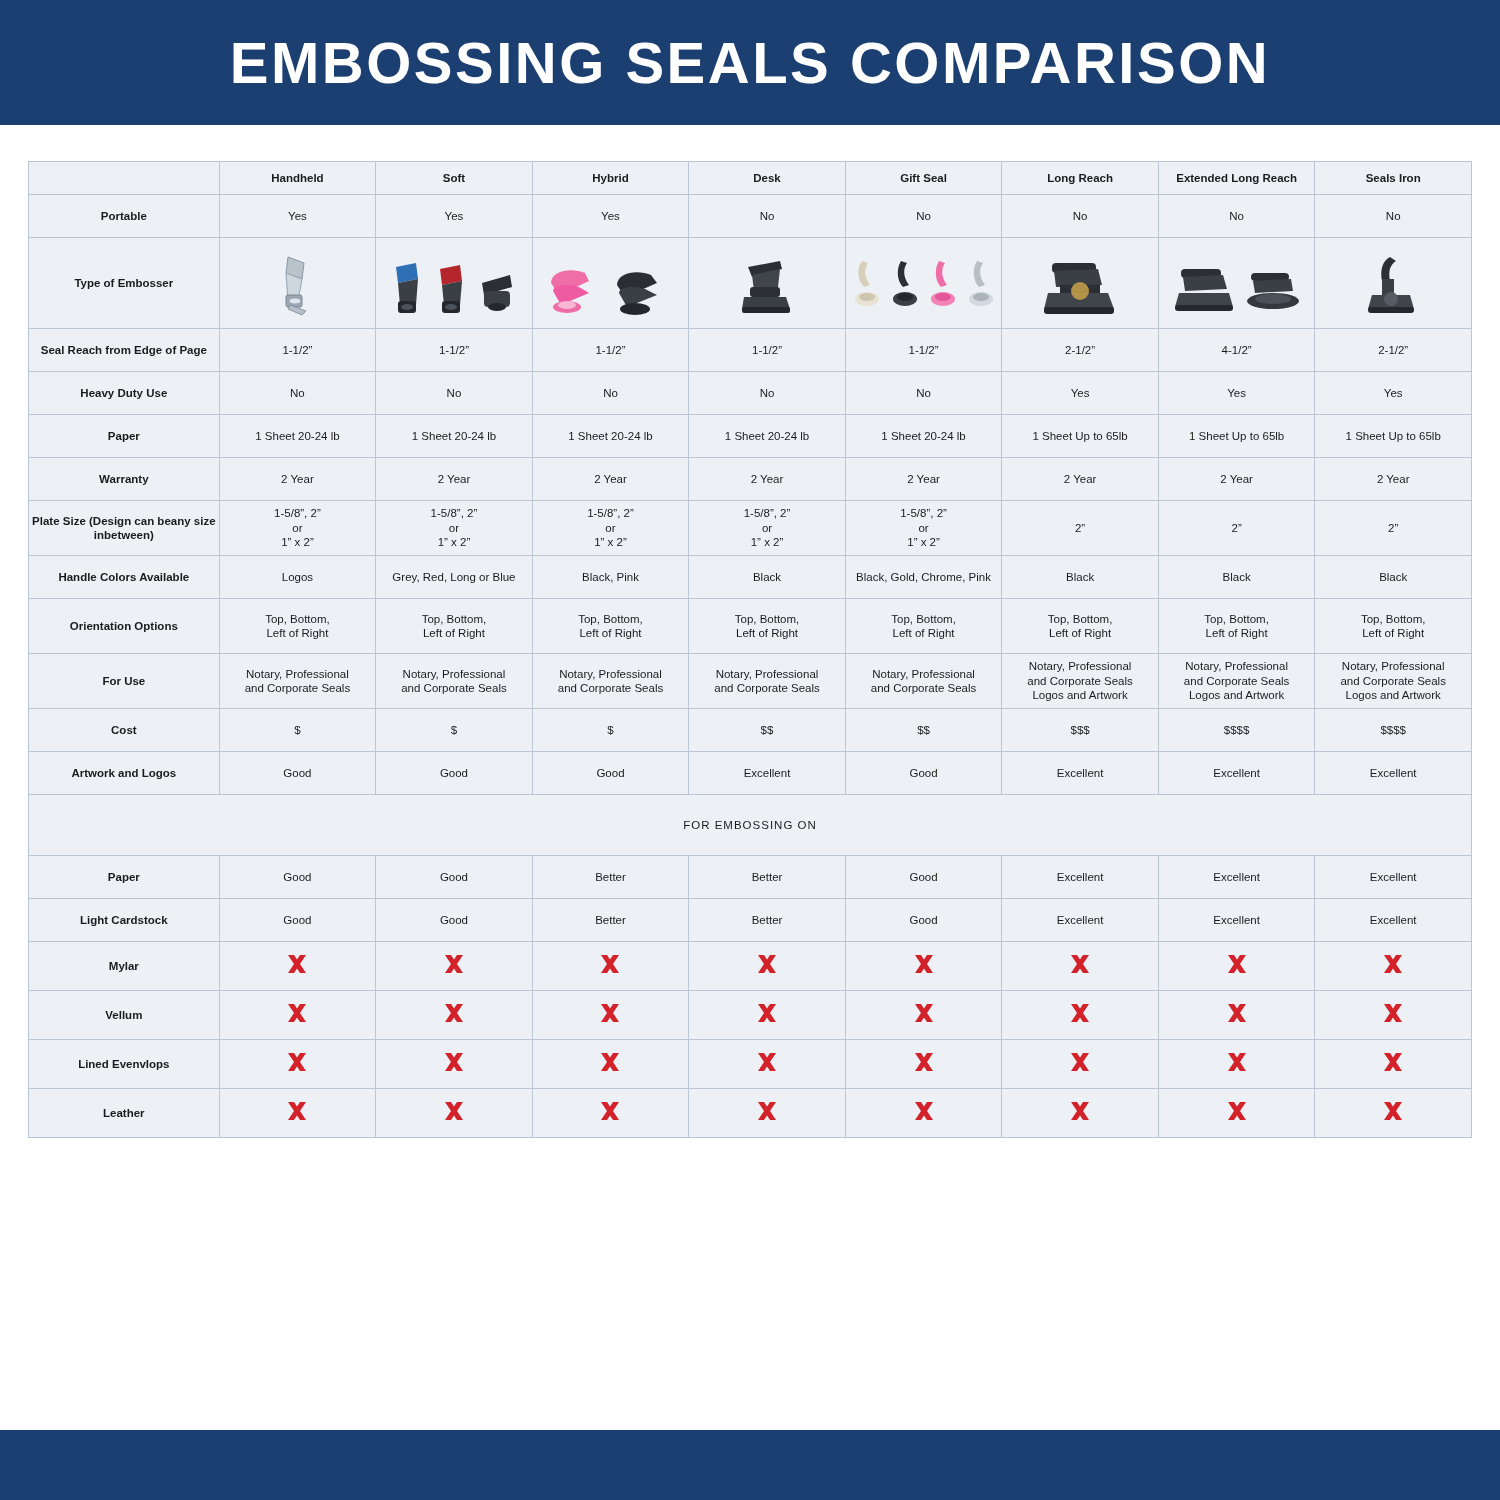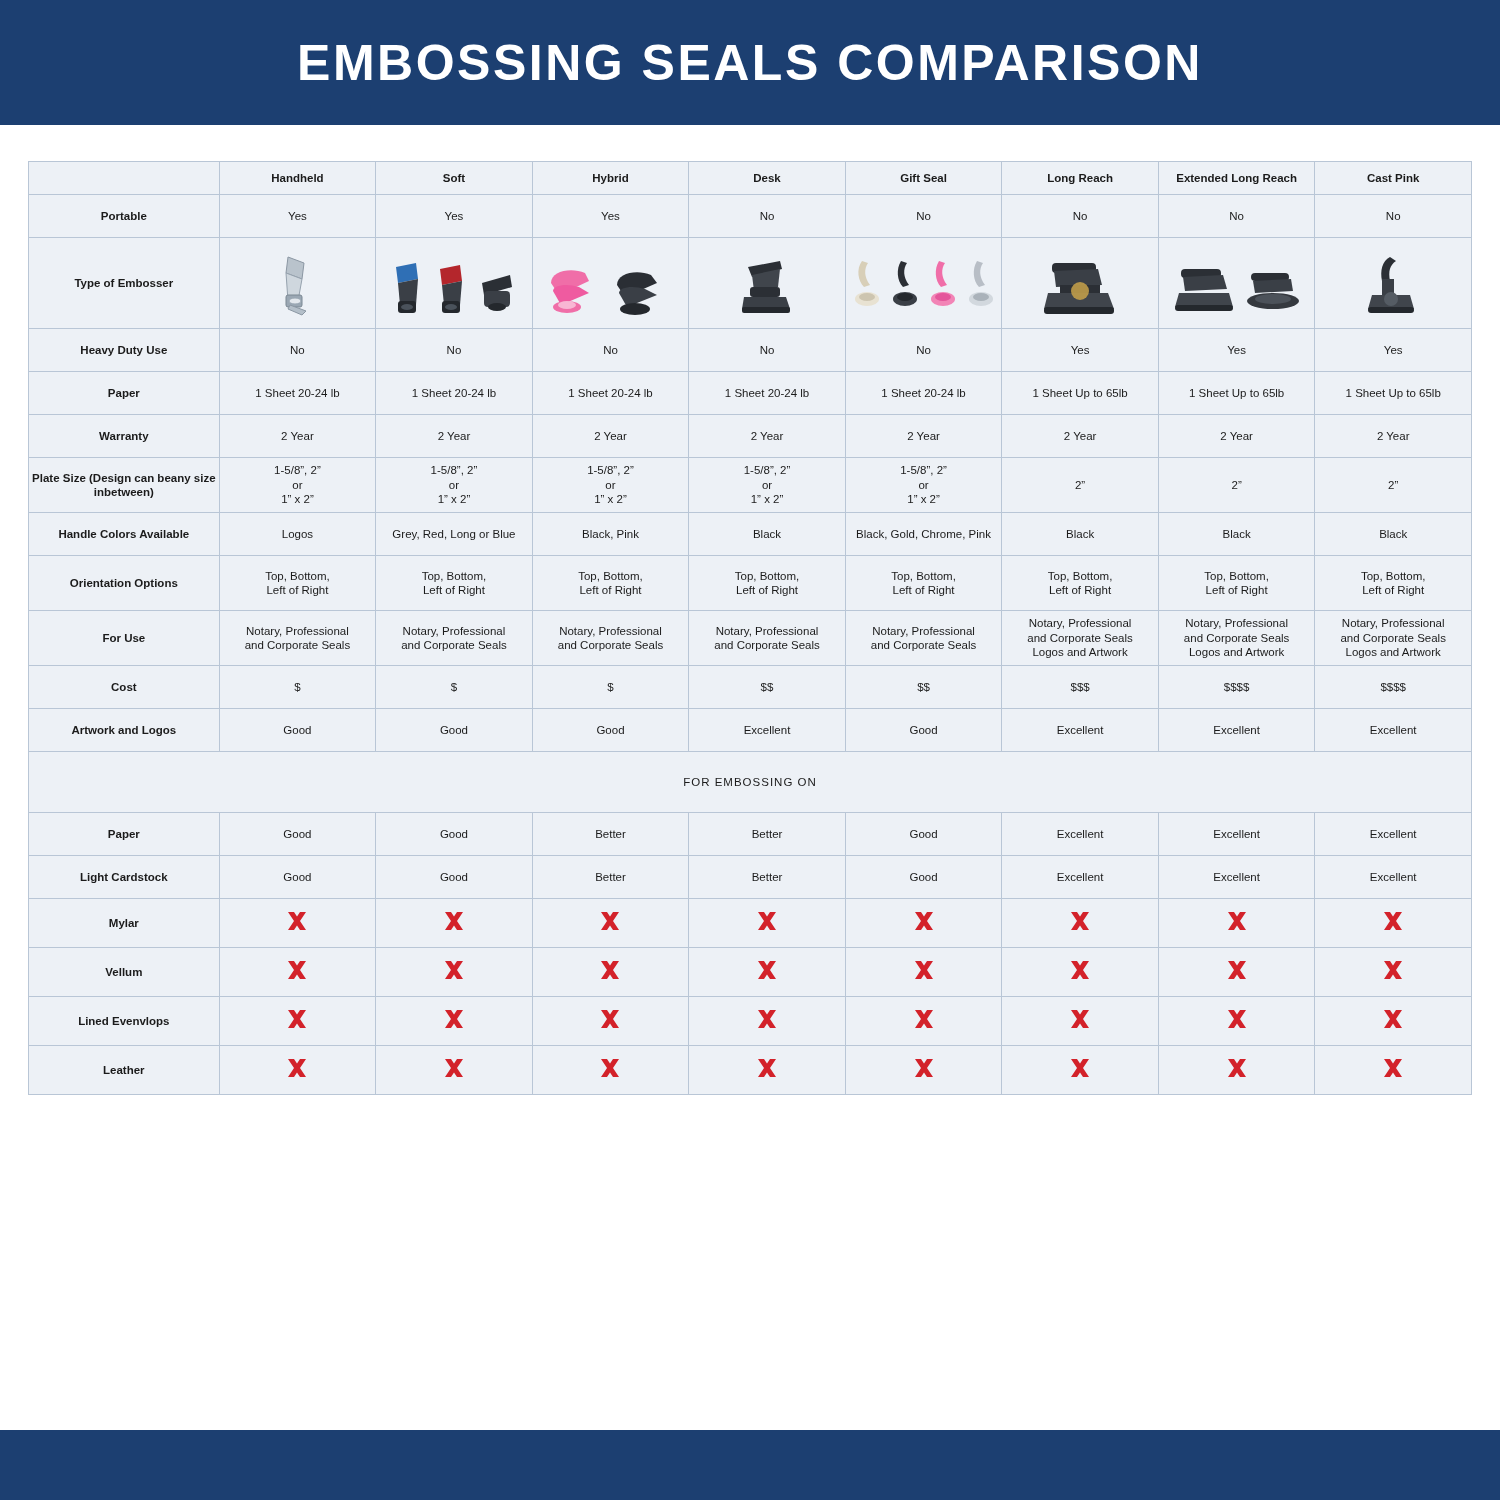--- a/index.html
+++ b/index.html
@@ -24,21 +24,21 @@
     background: #1c3f71;
     height: 125px;
     display: flex;
     align-items: center;
     justify-content: center;
     border-bottom: 4px solid #ffffff;
   }
   .top-banner h1 {
     margin: 0;
     color: #ffffff;
-    font-size: 50px;
+    font-size: 58px;
     font-weight: bold;
     letter-spacing: 2.5px;
     text-transform: uppercase;
     font-family: "Liberation Sans", sans-serif;
   }
   .bottom-banner {
     position: absolute;
     left: 0;
     bottom: 0;
     width: 1500px;
@@ -141,21 +141,21 @@
       <thead>
         <tr>
           <th class="corner"></th>
           <th class="colhead">Handheld</th>
           <th class="colhead">Soft</th>
           <th class="colhead">Hybrid</th>
           <th class="colhead">Desk</th>
           <th class="colhead">Gift Seal</th>
           <th class="colhead">Long Reach</th>
           <th class="colhead">Extended Long Reach</th>
-          <th class="colhead">Cast Pink</th>
+          <th class="colhead">Seals Iron</th>
         </tr>
       </thead>
       <tbody>
 
         <tr>
           <td class="rowhead">Portable</td>
           <td class="datacell">Yes</td>
           <td class="datacell">Yes</td>
           <td class="datacell">Yes</td>
           <td class="datacell">No</td>
@@ -293,20 +293,31 @@
                 <path d="M26 6 C18 10, 16 20, 18 30 L26 30 C24 20, 26 14, 32 10 Z" fill="#2b2f35"></path>
                 <rect x="18" y="28" width="12" height="16" fill="#3a3f46"></rect>
                 <path d="M8 44 L46 44 L50 58 L4 58 Z" fill="#40454c"></path>
                 <rect x="4" y="56" width="46" height="6" rx="3" fill="#24282d"></rect>
                 <circle cx="27" cy="48" r="7" fill="#555c64"></circle>
               </svg>
             </div>
           </td>
         </tr>
 
+        <tr>
+          <td class="rowhead">Seal Reach from Edge of Page</td>
+          <td class="datacell">1-1/2”</td>
+          <td class="datacell">1-1/2”</td>
+          <td class="datacell">1-1/2”</td>
+          <td class="datacell">1-1/2”</td>
+          <td class="datacell">1-1/2”</td>
+          <td class="datacell">2-1/2”</td>
+          <td class="datacell">4-1/2”</td>
+          <td class="datacell">2-1/2”</td>
+        </tr>
 
         <tr>
           <td class="rowhead">Heavy Duty Use</td>
           <td class="datacell">No</td>
           <td class="datacell">No</td>
           <td class="datacell">No</td>
           <td class="datacell">No</td>
           <td class="datacell">No</td>
           <td class="datacell">Yes</td>
           <td class="datacell">Yes</td>

